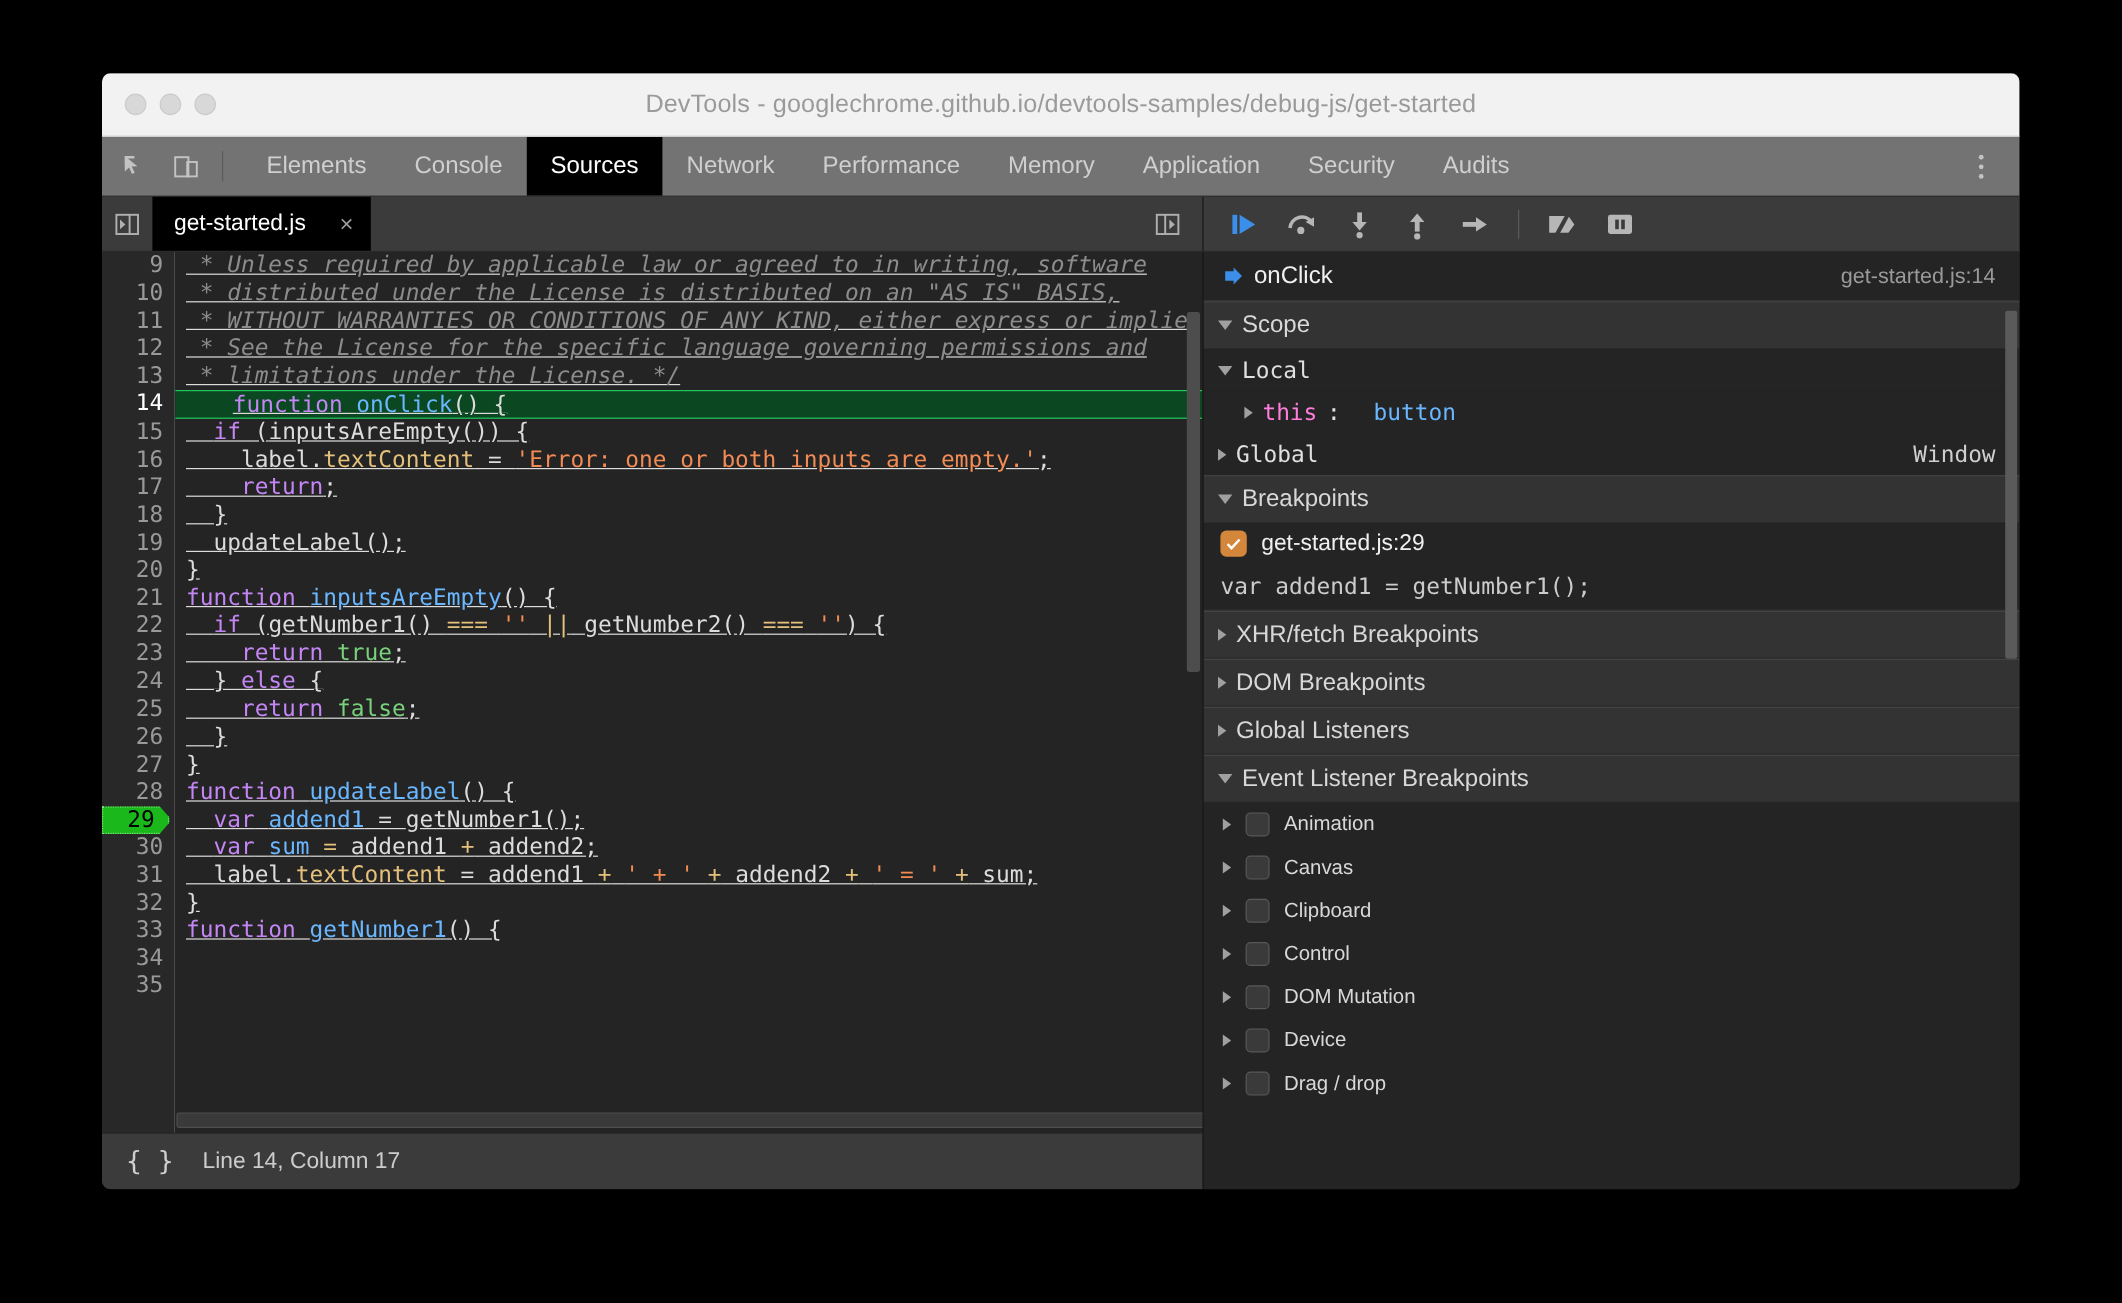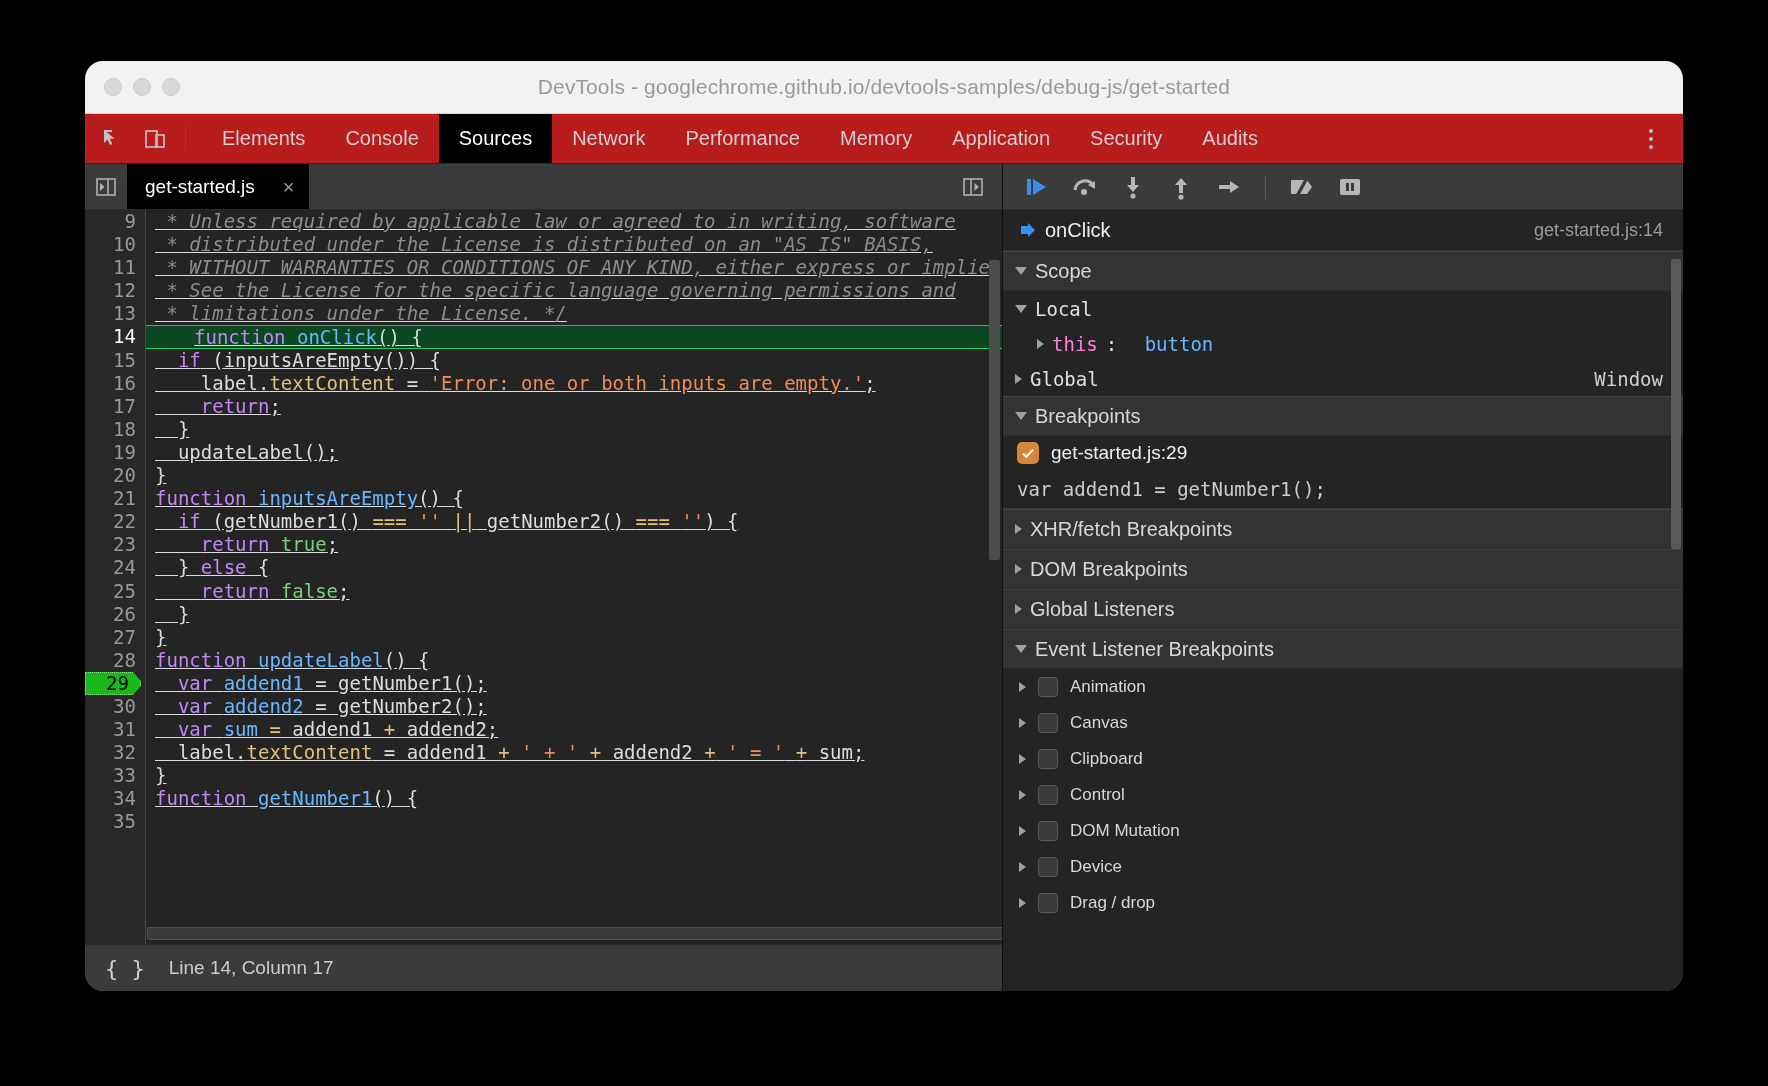--- a/index.html
+++ b/index.html
@@ -11,21 +11,21 @@
   }
   #root {
     position: relative;
     width: 1768px; height: 1086px;
     background: #000000;
   }
   .window {
     position: absolute;
     left: 85px; top: 61px;
     width: 1598px; height: 930px;
-    border-radius: 18px;
+    border-radius: 7px;
     overflow: hidden;
     box-shadow: 0 10px 40px rgba(0,0,0,0.8);
     display: flex;
     flex-direction: column;
     background: #242424;
   }
   
   .titlebar {
     height: 52px;
     background: #f2f2f2;
@@ -51,21 +51,21 @@
     left: 0; right: 0;
     text-align: center;
     font-size: 21px;
     color: #9a9a9a;
     letter-spacing: 0.1px;
     pointer-events: none;
   }
   
   .tabbar {
     height: 49px;
-    background: #b91c1c;
+    background: #737373;
     display: flex;
     align-items: stretch;
     flex: 0 0 auto;
     border-bottom: 1px solid #2b2b2b;
   }
   .tb-icons {
     display: flex;
     align-items: center;
     padding-left: 14px;
     gap: 14px;
@@ -540,21 +540,20 @@
               <div class="cl"><span class="pun">}</span></div>
               <div class="cl"><span class="kw">function </span><span class="fn">inputsAreEmpty</span><span class="pun">() {</span></div>
               <div class="cl"><span class="pun">  </span><span class="kw">if</span><span class="var"> (getNumber1() </span><span class="op">===</span><span class="var"> </span><span class="str">''</span><span class="var"> </span><span class="op">||</span><span class="var"> getNumber2() </span><span class="op">===</span><span class="var"> </span><span class="str">''</span><span class="pun">) {</span></div>
               <div class="cl"><span class="pun">    </span><span class="kw">return</span><span class="var"> </span><span class="bool">true</span><span class="pun">;</span></div>
               <div class="cl"><span class="pun">  } </span><span class="kw">else</span><span class="pun"> {</span></div>
               <div class="cl"><span class="pun">    </span><span class="kw">return</span><span class="var"> </span><span class="bool">false</span><span class="pun">;</span></div>
               <div class="cl"><span class="pun">  }</span></div>
               <div class="cl"><span class="pun">}</span></div>
               <div class="cl"><span class="kw">function </span><span class="fn">updateLabel</span><span class="pun">() {</span></div>
               <div class="cl"><span class="pun">  </span><span class="kw">var</span><span class="var"> </span><span class="fn">addend1</span><span class="var"> = </span><span class="var">getNumber1();</span></div>
-              <div class="cl"><span class="pun">  </span><span class="kw">var</span><span class="var"> </span><span class="fn">addend2</span><span class="var"> = </span><span class="var">getNumber2();</span></div>
               <div class="cl"><span class="pun">  </span><span class="kw">var</span><span class="var"> </span><span class="fn">sum</span><span class="var"> </span><span class="op">=</span><span class="var"> addend1 </span><span class="op">+</span><span class="var"> addend2;</span></div>
               <div class="cl"><span class="var">  label.</span><span class="prop">textContent</span><span class="var"> = addend1 </span><span class="op">+</span><span class="var"> </span><span class="str">' + '</span><span class="var"> </span><span class="op">+</span><span class="var"> addend2 </span><span class="op">+</span><span class="var"> </span><span class="str">' = '</span><span class="var"> </span><span class="op">+</span><span class="var"> sum;</span></div>
               <div class="cl"><span class="pun">}</span></div>
               <div class="cl"><span class="kw">function </span><span class="fn">getNumber1</span><span class="pun">() {</span></div>
               <div class="cl"><span class="pun"></span></div>
             </div>
           <div class="vscroll"></div>
           <div class="hscroll"></div>
         </div>
 

